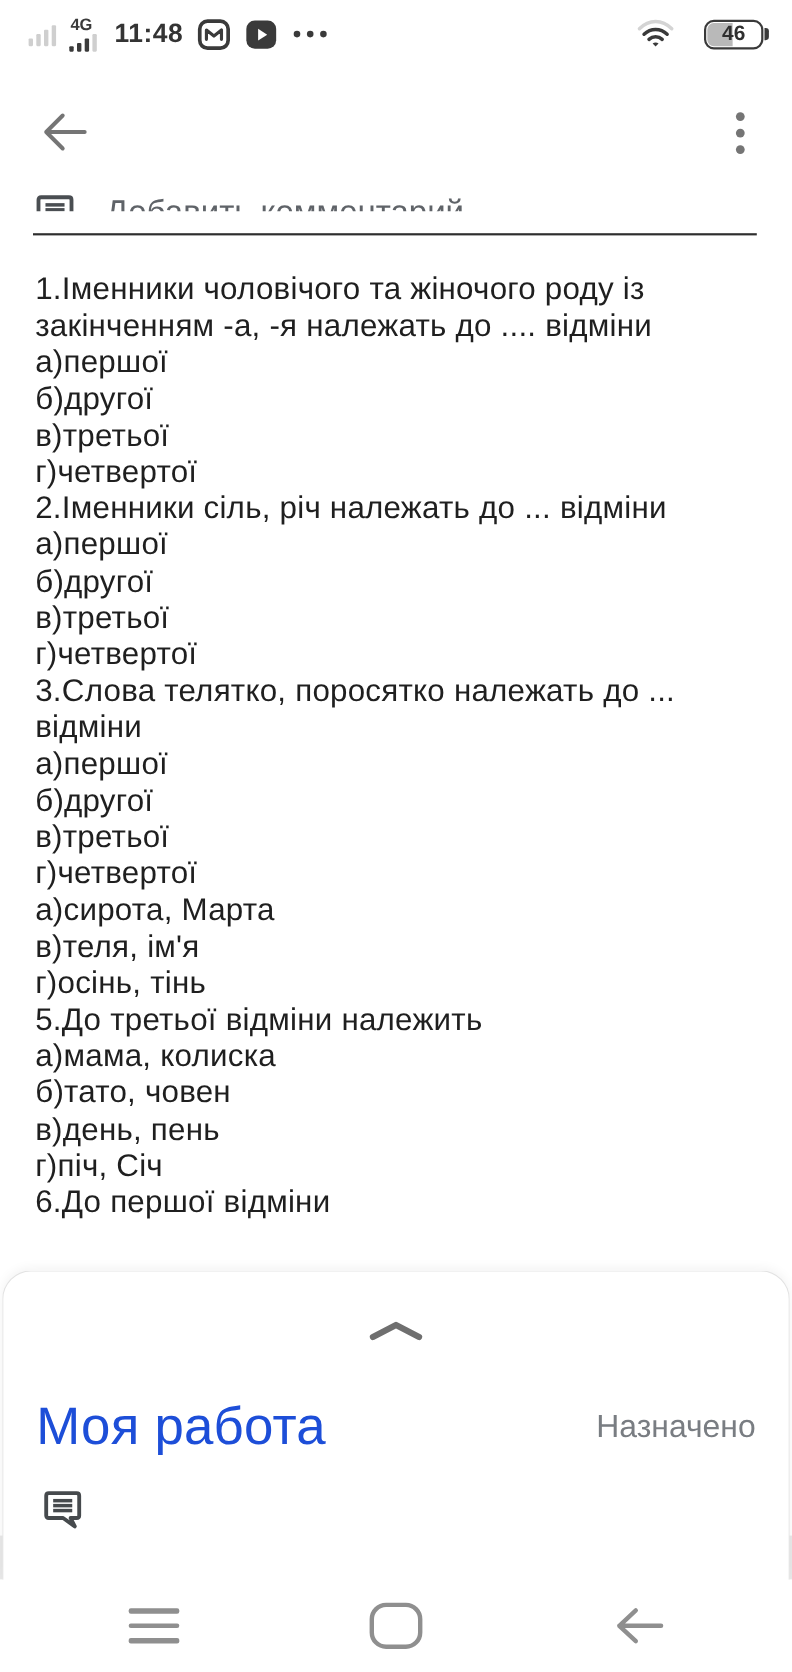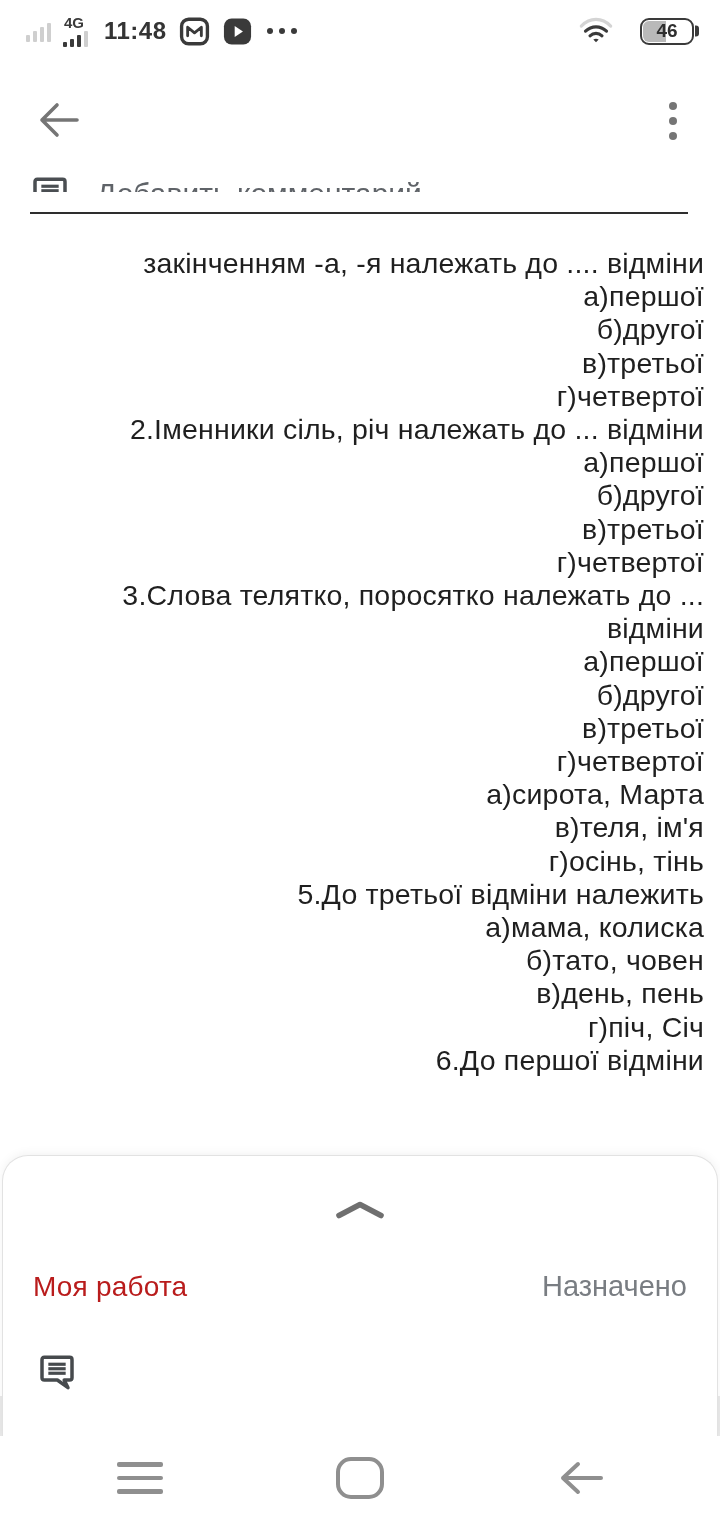--- a/index.html
+++ b/index.html
@@ -1,17 +1,17 @@
 <!DOCTYPE html>
 <html><head>
 <meta charset="utf-8">
 <style>
   html,body{margin:0;padding:0;background:#fff;}
   .screen{position:relative;width:720px;height:1520px;background:#ffffff;overflow:hidden;
-          font-family:"Liberation Sans",sans-serif;text-align:right;}
+          font-family:"Liberation Sans",sans-serif;}
 
   
   .status-bar{position:absolute;top:0;left:0;right:0;height:62px;display:flex;
               align-items:center;padding:0 26px;box-sizing:border-box;}
   .sb-left{display:flex;align-items:center;gap:12px;}
   .sb-spacer{flex:1;}
   .sb-right{display:flex;align-items:center;gap:26px;}
   .bars{display:flex;align-items:flex-end;gap:3px;height:22px;}
   .bar{width:4px;border-radius:1px;background:#cfcfcf;}
   .b1{height:7px}.b2{height:11px}.b3{height:15px}.b4{height:19px}
@@ -54,21 +54,21 @@
   
   .edge-strip{position:absolute;top:1396px;width:5px;height:40px;background:#e9e9e9;z-index:4;}
   .edge-strip.left{left:0;} .edge-strip.right{right:0;}
   .sheet{position:absolute;left:2px;right:2px;top:1155px;height:282px;background:#fff;
          border:1px solid #e2e2e2;border-bottom:none;border-radius:26px 26px 0 0;
          box-shadow:0 -2px 10px rgba(0,0,0,0.05);z-index:5;box-sizing:border-box;}
   .sheet-handle{position:absolute;top:42px;left:50%;transform:translateX(-50%);width:52px;height:24px;
                 display:flex;align-items:center;justify-content:center;}
   .sheet-head{position:absolute;top:114px;left:30px;right:30px;display:flex;
               justify-content:space-between;align-items:center;}
-  .sheet-title{font-size:28px;color:#b91c1c;letter-spacing:0.2px;}
+  .sheet-title{font-size:48px;color:#1d4ed8;letter-spacing:0.2px;}
   .sheet-status{font-size:29px;color:#797d82;}
   .sheet-row{position:absolute;top:196px;left:34px;display:flex;align-items:center;gap:26px;}
   .sheet-row-label{font-size:30px;color:#494d51;}
 
   
   .nav{position:absolute;left:0;right:0;top:1436px;height:84px;background:#fff;z-index:6;}
   .nav-btn{position:absolute;top:0;width:88px;height:84px;display:flex;align-items:center;
            justify-content:center;}
   .nav-menu{left:96px;}
   .nav-home{left:316px;}
@@ -155,20 +155,21 @@
         <rect x="6.8" y="9.1" width="10.4" height="1.9" fill="#4a4e52"></rect>
         <rect x="6.8" y="11.8" width="10.4" height="1.9" fill="#4a4e52"></rect>
       </svg>
       <span class="clip-row-label">Добавить комментарий</span>
     </div>
   </div>
 
   <div class="divider"></div>
 
   <div class="doc">
+      <div class="doc-line">1.Іменники чоловічого та жіночого роду із</div>
       <div class="doc-line">закінченням -а, -я належать до .... відміни</div>
       <div class="doc-line">а)першої</div>
       <div class="doc-line">б)другої</div>
       <div class="doc-line">в)третьої</div>
       <div class="doc-line">г)четвертої</div>
       <div class="doc-line">2.Іменники сіль, річ належать до ... відміни</div>
       <div class="doc-line">а)першої</div>
       <div class="doc-line">б)другої</div>
       <div class="doc-line">в)третьої</div>
       <div class="doc-line">г)четвертої</div>

